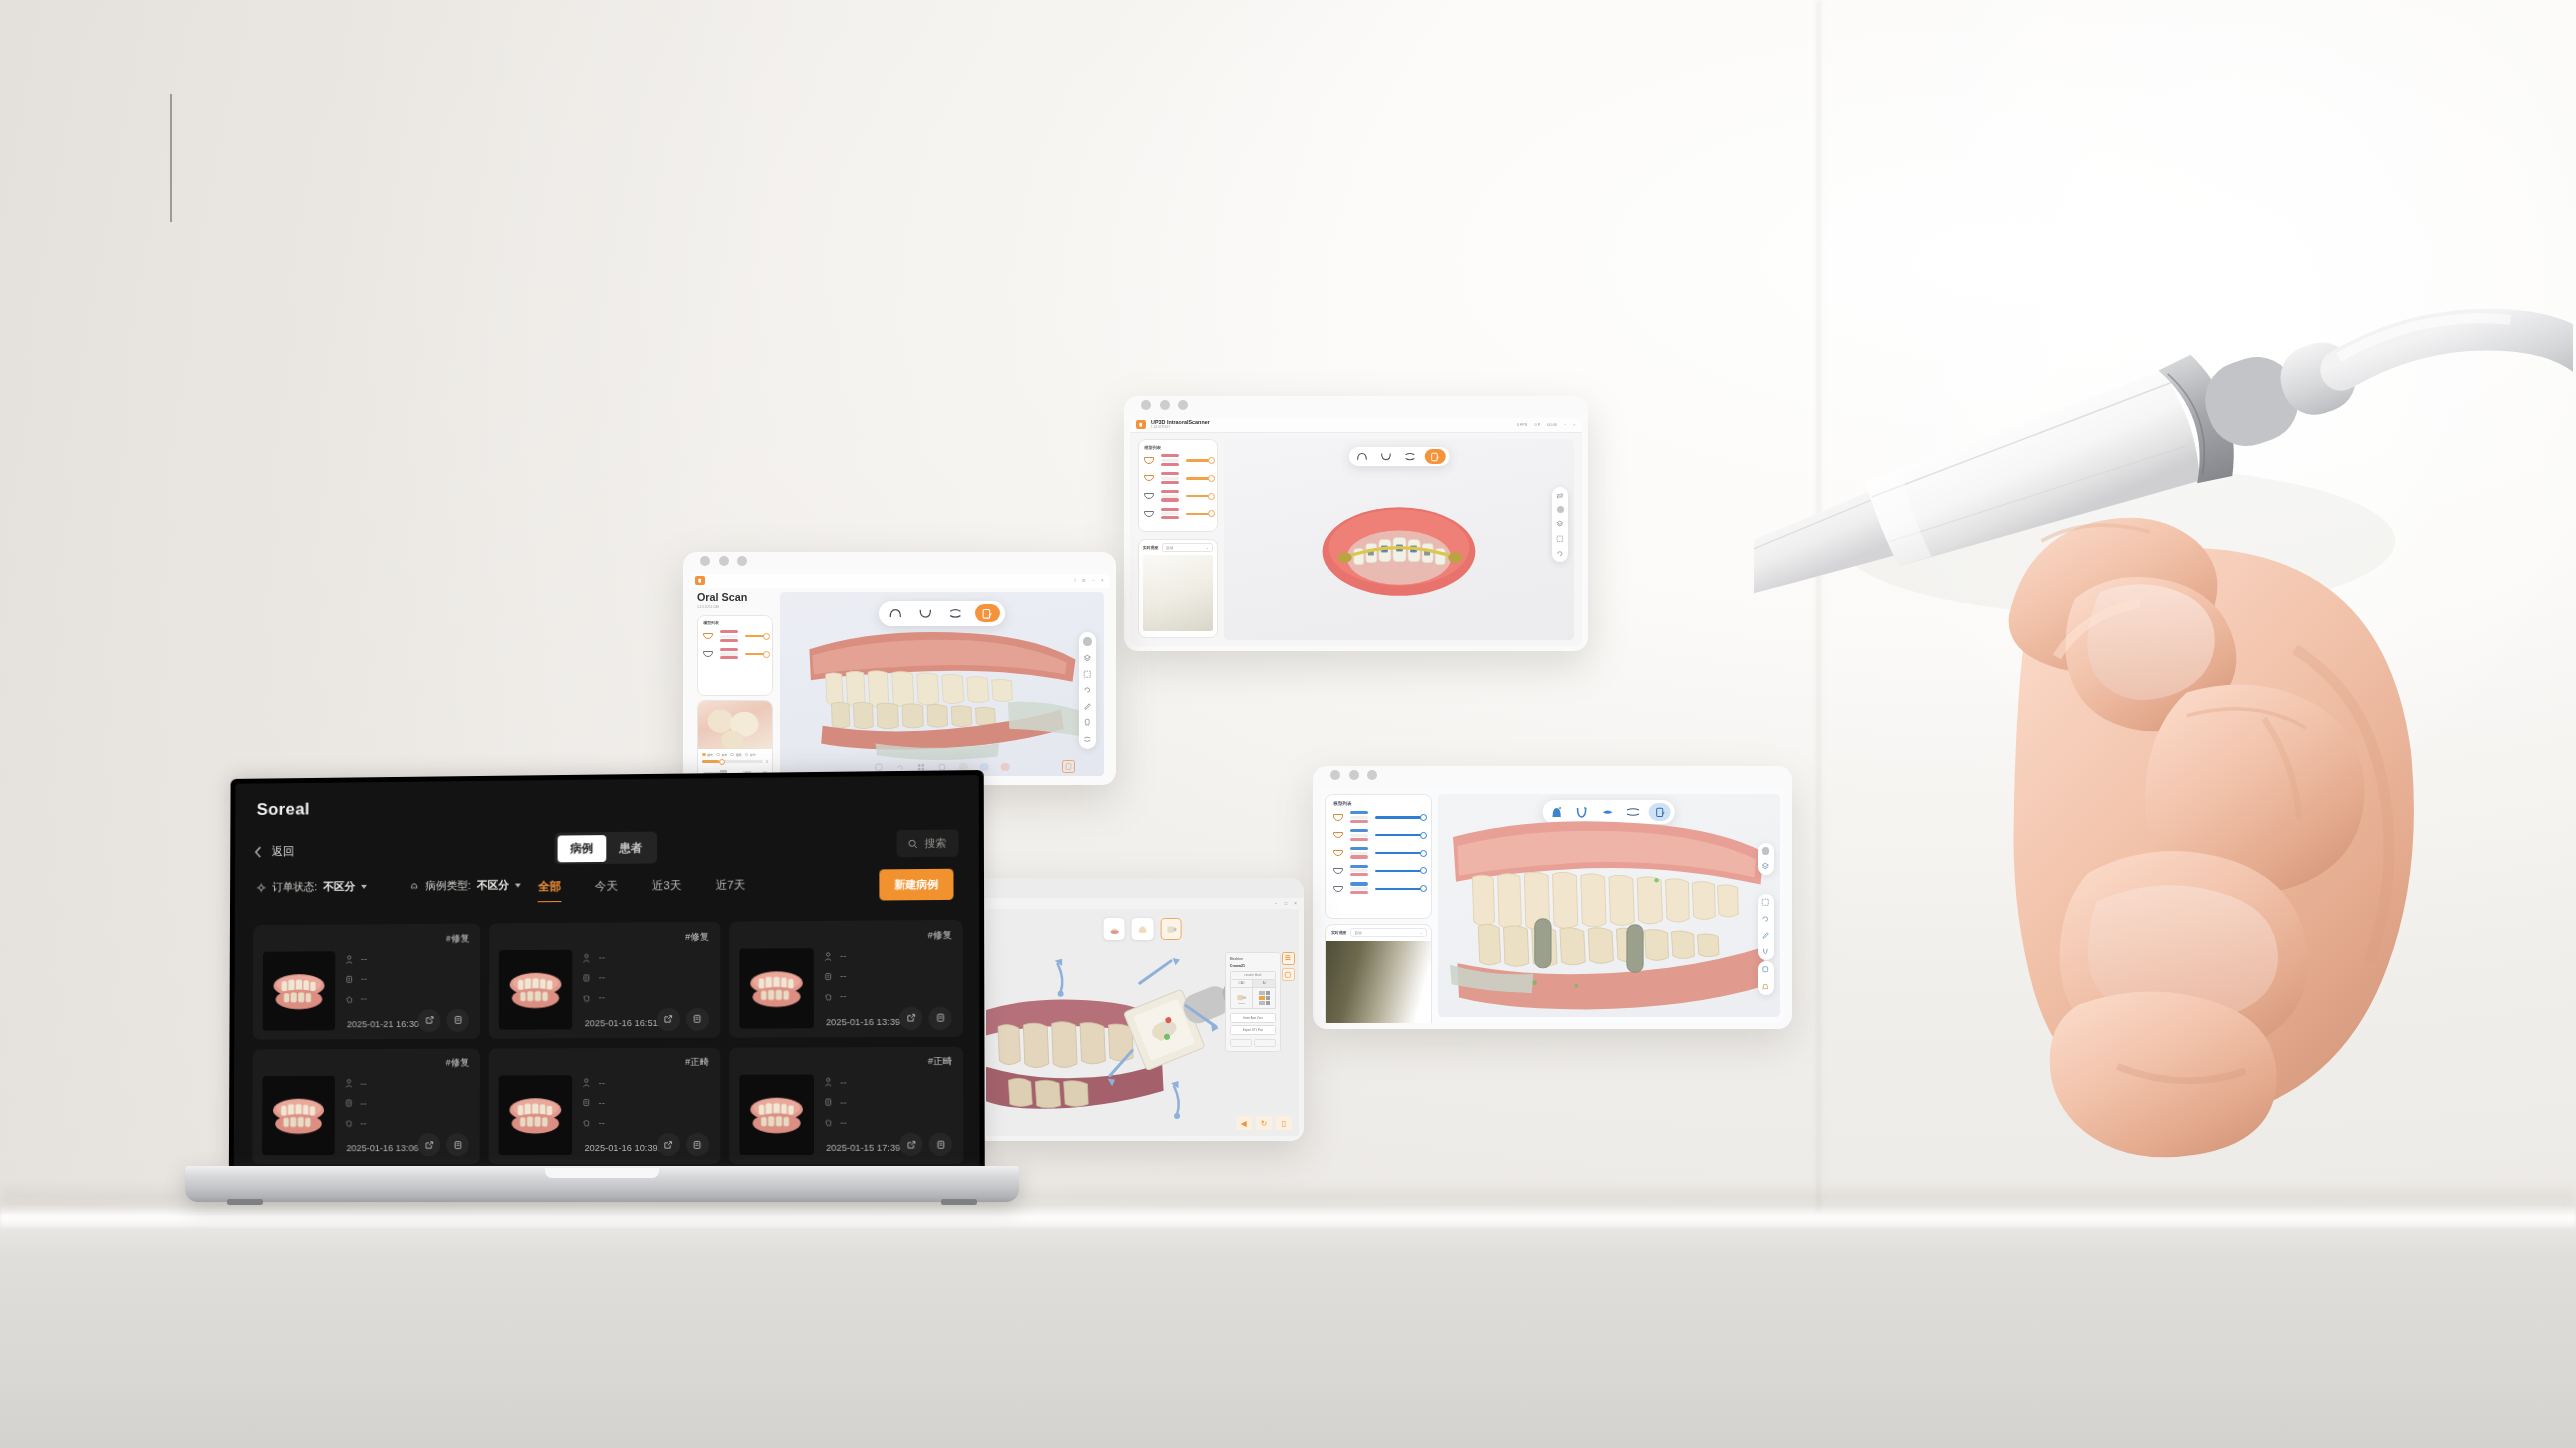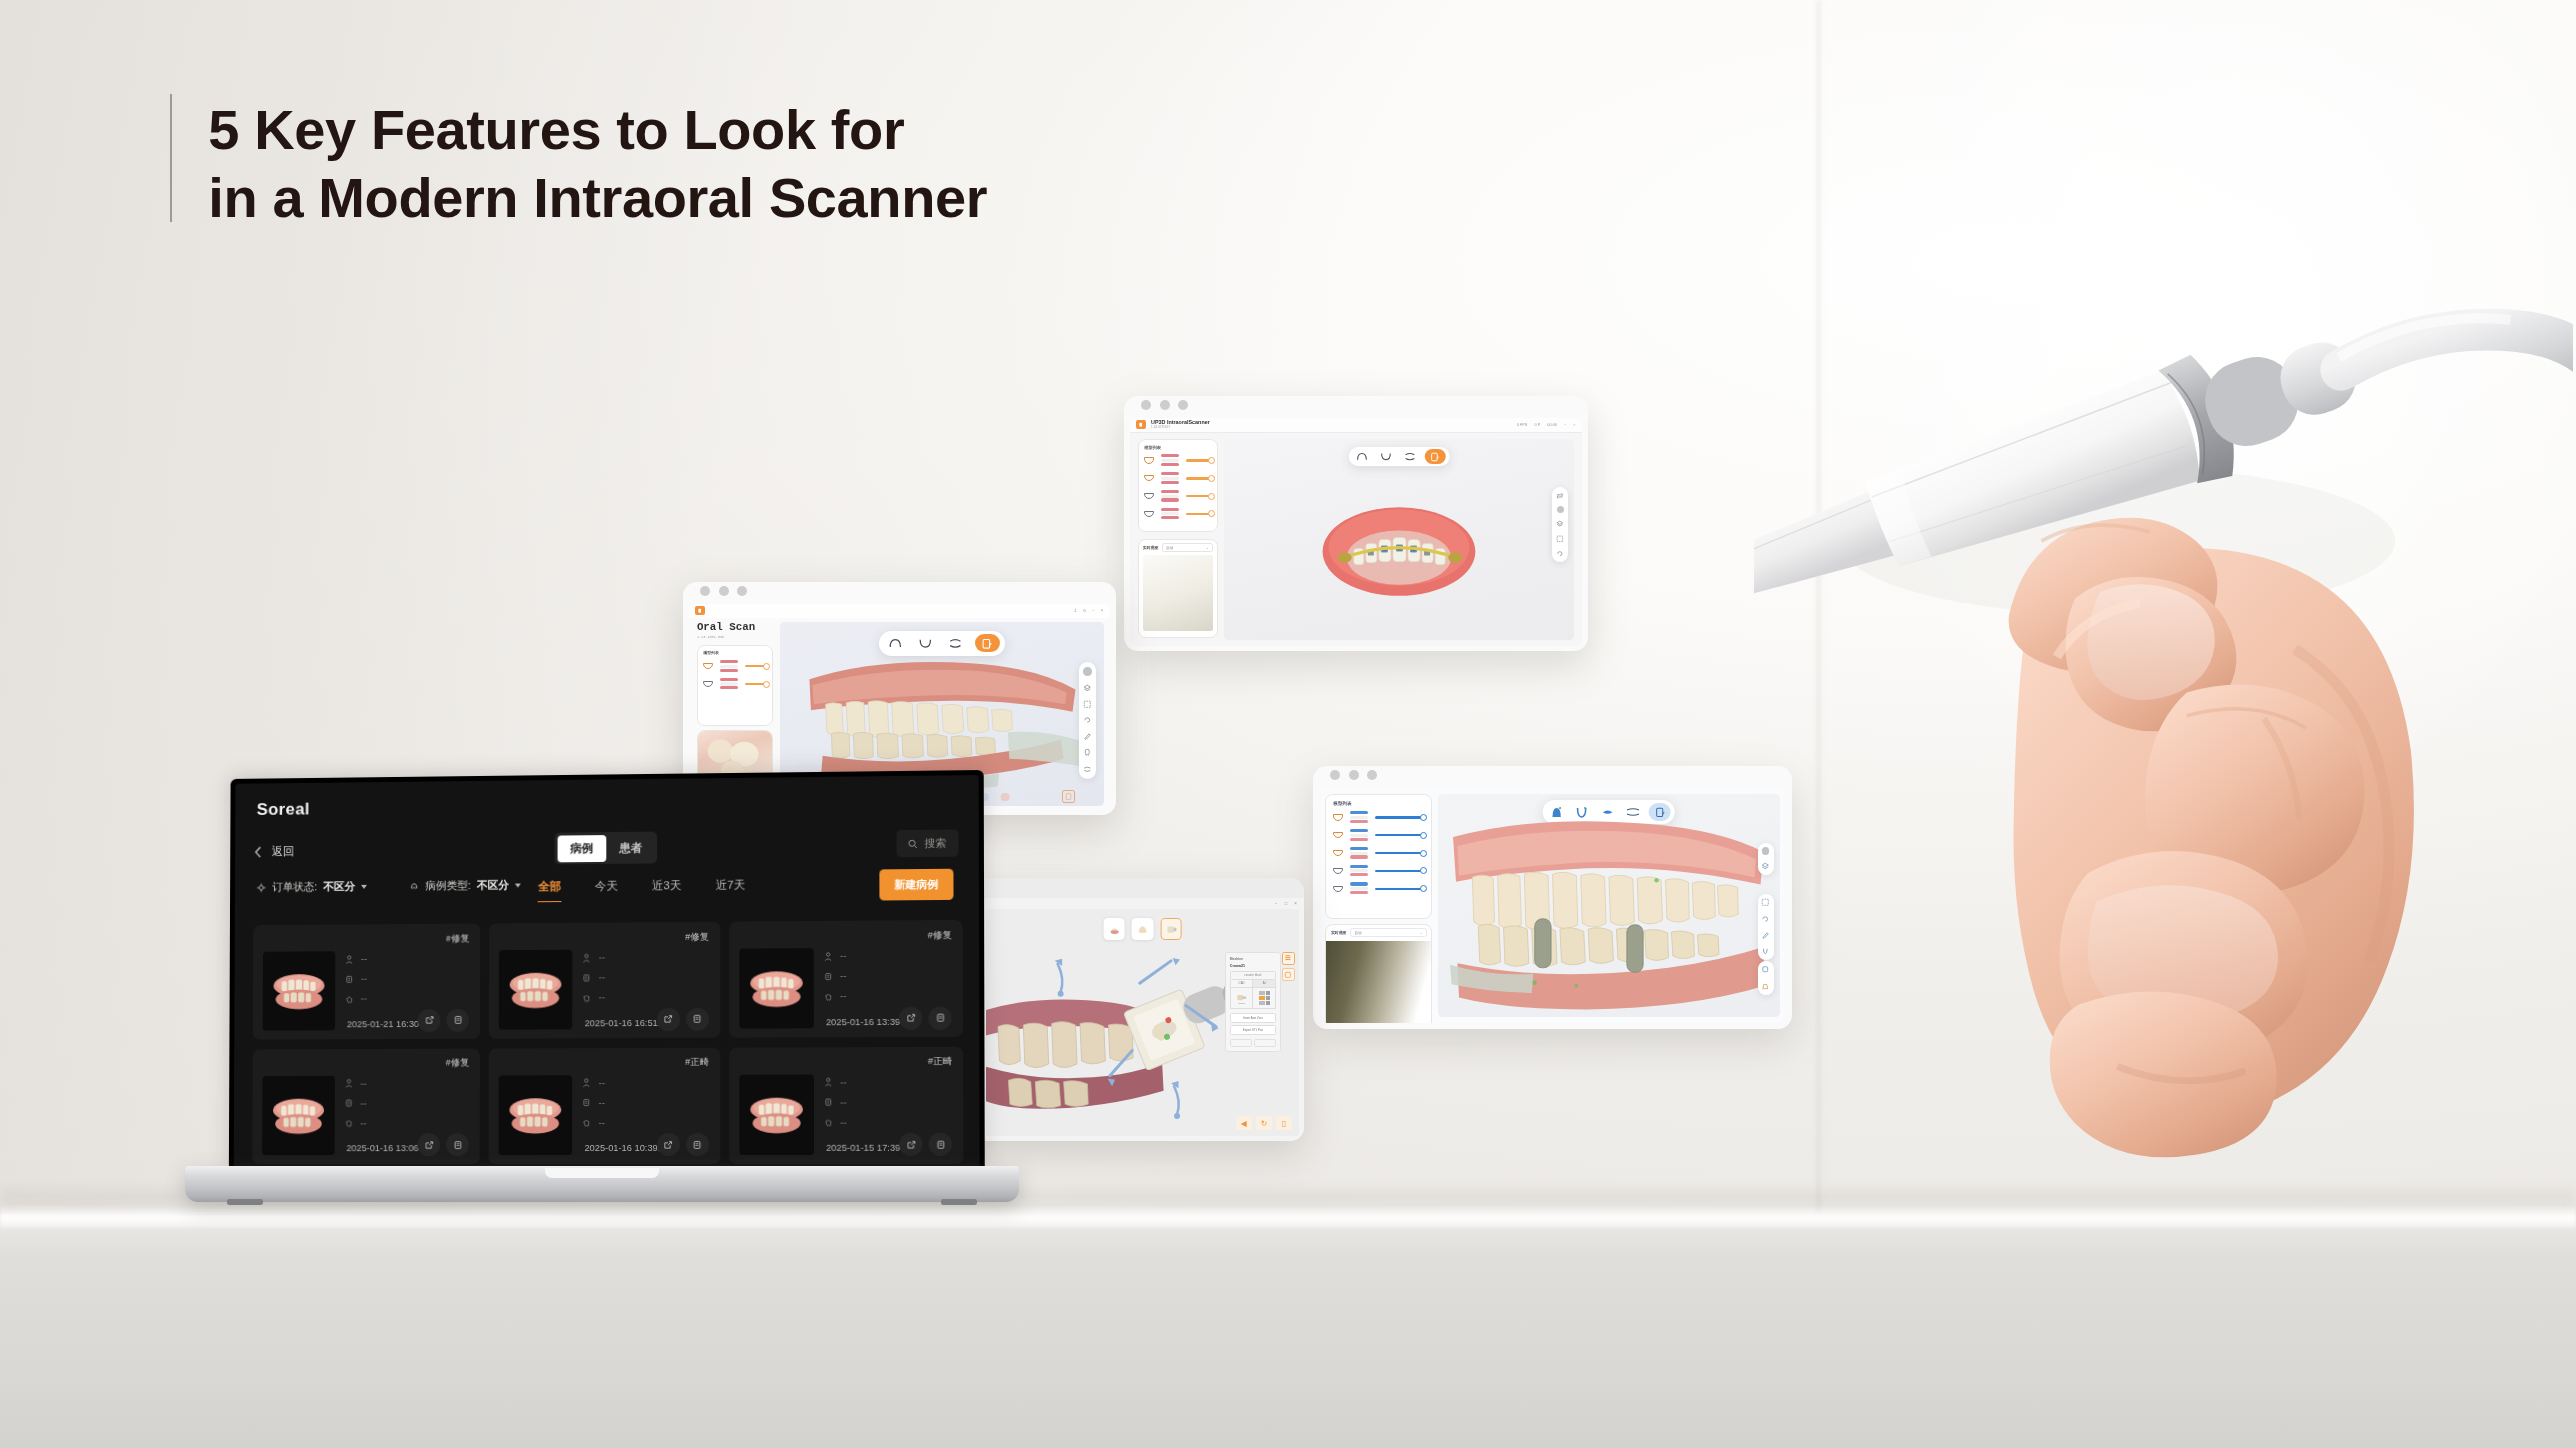--- a/index.html
+++ b/index.html
@@ -152,24 +152,20 @@
 <div id="bg-wall"></div>
 <div id="bg-wall-panel"></div>
 <div id="bg-right-glow"></div>
 <div id="bg-corner-edge"></div>
 <div id="desk-back-shadow"></div>
 <div id="desk-surface"></div>
 <div id="desk-edge-light"></div>
 
 <div id="header">
   <div id="header-divider"></div>
-  <div id="headline">
-    <div class="headline-line">5 Key Features to Look for</div>
-    <div class="headline-line">in a Modern Intraoral Scanner</div>
-  </div>
 </div>
 
 <div class="win" id="win-scanner" style="left:1124px;top:396px;width:464px;height:255px;box-shadow:0 14px 39px rgba(110,104,96,.22);">
   <div class="win-bar" style="height:18.5px;">
     <span class="dot"></span>
     <span class="dot"></span>
     <span class="dot"></span>
   </div>
   <div style="position:absolute;left:6.2px;top:21.6px;right:6.2px;bottom:4.6px;background:#f7f6f7;border-radius:6.2px;overflow:hidden;">
 
@@ -331,21 +327,21 @@
         <span>
           <svg width="7.7" height="7.7" viewBox="0 0 14 14">
               <path d="M3 7 Q3 3 7 3 Q11 3 11 7 Q11 10 7 10" stroke="#6e7279" stroke-width="1.1" fill="none"></path>
             </svg>
         </span>
       </div>
     </div>
   </div>
 </div>
 
-<div class="win" id="win-oralscan" style="left:683px;top:582px;width:433px;height:233px;box-shadow:0 14px 40px rgba(110,104,96,.24);font-family:Liberation Mono, monospace;">
+<div class="win" id="win-oralscan" style="left:683px;top:552px;width:433px;height:233px;box-shadow:0 14px 40px rgba(110,104,96,.24);">
   <div class="win-bar" style="height:18.5px;">
     <span class="dot"></span>
     <span class="dot"></span>
     <span class="dot"></span>
   </div>
   <div style="position:absolute;left:6.2px;top:21.6px;right:6.2px;bottom:4.6px;background:#fbfafb;border-radius:6.2px;overflow:hidden;">
     <div style="height:14px;display:flex;align-items:center;padding:0 6.2px;gap:4.6px;background:#fefefe;">
       <span style="width:9.3px;height:9.3px;background:#f5913a;border-radius:1.9px;display:flex;align-items:center;justify-content:center;">
         <svg width="5.4" height="5.4" viewBox="0 0 8 8">
             <rect x="2" y="1" width="4" height="6" rx="1.4" fill="#fff"></rect>

